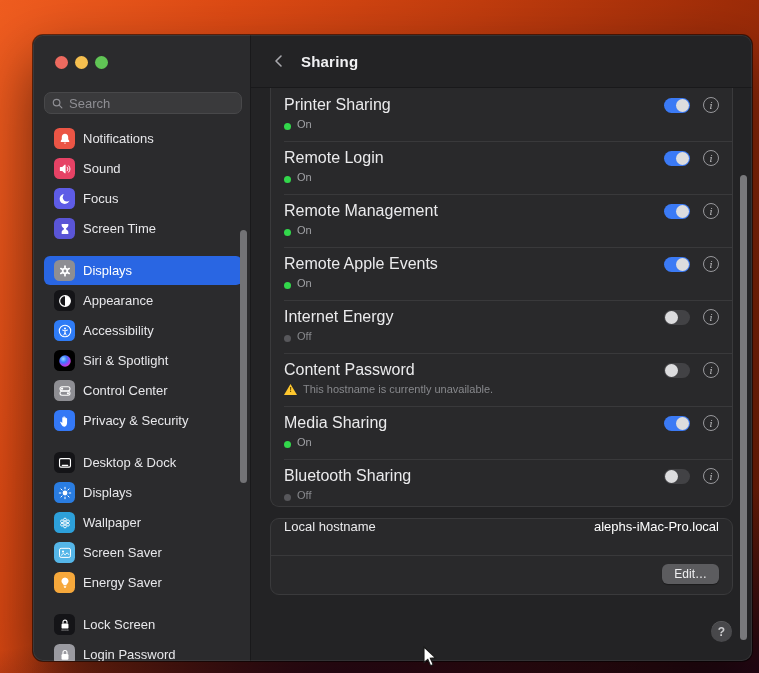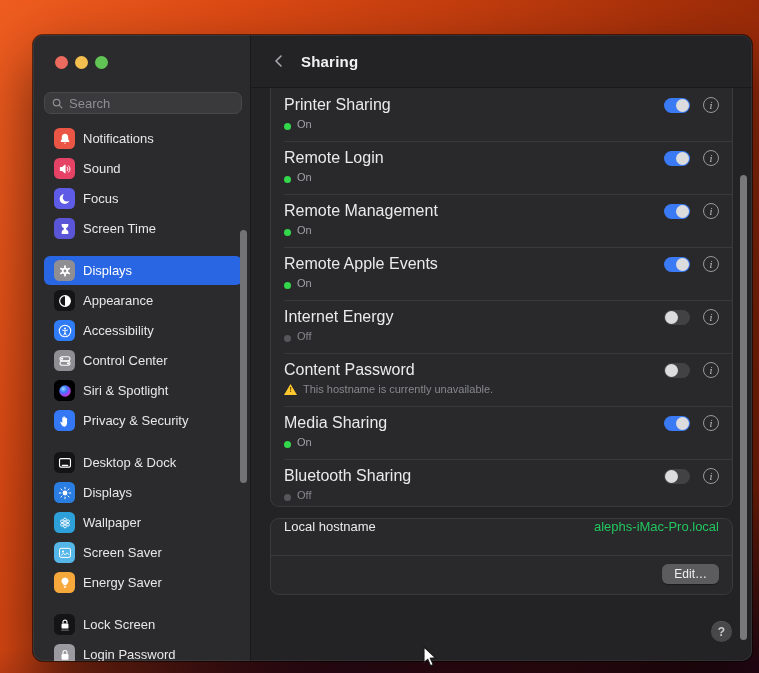--- a/index.html
+++ b/index.html
@@ -63,21 +63,21 @@
   .toggle.on{background:var(--toggle_on)}
   .toggle.off{background:var(--toggle_off)}
   .knob{position:absolute;top:1px;width:13px;height:13px;border-radius:50%;background:#dcdcde}
   .toggle.on .knob{right:1px}
   .toggle.off .knob{left:1px}
   .info{width:16px;height:16px;border-radius:50%;border:1.2px solid #98989c;color:#bababd;
     font:italic 10px "DejaVu Serif",serif;display:flex;align-items:center;justify-content:center;box-sizing:border-box;cursor:default}
   
   .hostname{margin-top:11px}
   .host-row{height:36px;display:flex;padding:0 13px;font-size:13px;color:#eaeaec}
-  .host-value{margin-left:auto;color:#22c55e}
+  .host-value{margin-left:auto;color:#ffffff}
   .host-sep{height:1px;background:#39393b}
   .host-row2{display:flex;align-items:center;padding:8px 13px 10px 13px}
   .host-desc{font-size:11.5px;color:#98989c;line-height:1.45;margin:0;width:352px}
   .edit-btn{margin-left:auto;background:#5c5c5f;color:#f0f0f2;border:none;border-radius:6px;
     font-size:12px;padding:3px 12px;font-family:inherit;box-shadow:0 1px 1px rgba(0,0,0,.35);cursor:default}
   .help-btn{position:absolute;right:20px;bottom:19px;width:21px;height:21px;border-radius:50%;
     background:#48484b;color:#cdcdd0;border:none;font-size:12px;font-weight:700;
     display:flex;align-items:center;justify-content:center;box-shadow:inset 0 .5px 0 rgba(255,255,255,.18);cursor:default}
   .main-scrollbar{position:absolute;right:5px;top:140px;width:7px;height:465px;border-radius:4px;background:#78787b}
   .cursor{position:absolute;left:421px;top:645px;z-index:99}
@@ -168,47 +168,47 @@
     <span class="sb-icon" style="background: rgb(47, 124, 246);">
               <svg viewBox="0 0 24 24">
                 <circle cx="12" cy="12" r="8.6" fill="none" stroke="#fff" stroke-width="1.6"></circle>
                 <circle cx="12" cy="8.2" r="1.6" fill="#fff"></circle>
                 <path d="M8.3 10.6l3 .9h1.4l3-.9M12 11.5v3.1M10.3 17.9l1.7-3.3 1.7 3.3" stroke="#fff" stroke-width="1.5" fill="none" stroke-linecap="round" stroke-linejoin="round"></path>
               </svg>
             </span>
     <span class="sb-label">Accessibility</span>
   </div>
           <div class="sb-item">
-    <span class="sb-icon" style="background: rgb(142, 142, 147);">
-              <svg viewBox="0 0 24 24">
-                <g fill="none" stroke="#fff" stroke-width="1.6">
-                  <rect x="4.5" y="5.5" width="15" height="6" rx="3"></rect>
-                  <rect x="4.5" y="12.5" width="15" height="6" rx="3"></rect>
-                </g>
-                <circle cx="7.6" cy="8.5" r="1.7" fill="#fff"></circle>
-                <circle cx="16.4" cy="15.5" r="1.7" fill="#fff"></circle>
-              </svg>
-            </span>
-    <span class="sb-label">Control Center</span>
-  </div>
-          <div class="sb-item">
     <span class="sb-icon" style="background: rgb(0, 0, 0);">
               <svg viewBox="0 0 24 24">
                 <defs>
                   <radialGradient id="sirig" cx="35%" cy="32%" r="80%">
                     <stop offset="0%" stop-color="#9fd8ff"></stop>
                     <stop offset="38%" stop-color="#3a7bff"></stop>
                     <stop offset="72%" stop-color="#a63cf0"></stop>
                     <stop offset="100%" stop-color="#e04fae"></stop>
                   </radialGradient>
                 </defs>
                 <circle cx="12" cy="12" r="8.6" fill="url(#sirig)"></circle>
               </svg>
             </span>
     <span class="sb-label">Siri &amp; Spotlight</span>
+  </div>
+          <div class="sb-item">
+    <span class="sb-icon" style="background: rgb(142, 142, 147);">
+              <svg viewBox="0 0 24 24">
+                <g fill="none" stroke="#fff" stroke-width="1.6">
+                  <rect x="4.5" y="5.5" width="15" height="6" rx="3"></rect>
+                  <rect x="4.5" y="12.5" width="15" height="6" rx="3"></rect>
+                </g>
+                <circle cx="7.6" cy="8.5" r="1.7" fill="#fff"></circle>
+                <circle cx="16.4" cy="15.5" r="1.7" fill="#fff"></circle>
+              </svg>
+            </span>
+    <span class="sb-label">Control Center</span>
   </div>
           <div class="sb-item">
     <span class="sb-icon" style="background: rgb(52, 120, 246);">
               <svg viewBox="0 0 24 24">
                 <path fill="#fff" d="M11.4 20.5c-2.2 0-3.6-1-4.6-2.8l-1.9-3.3c-.5-.9.7-1.7 1.4-1l1.6 1.6V7.4a.9.9 0 011.8 0V5.7a.9.9 0 011.8 0v1.4a.9.9 0 011.8 0v1.3a.9.9 0 011.8 0v5.9c0 4-1.7 6.2-3.7 6.2z"></path>
               </svg>
             </span>
     <span class="sb-label">Privacy &amp; Security</span>
   </div>
         </div>

